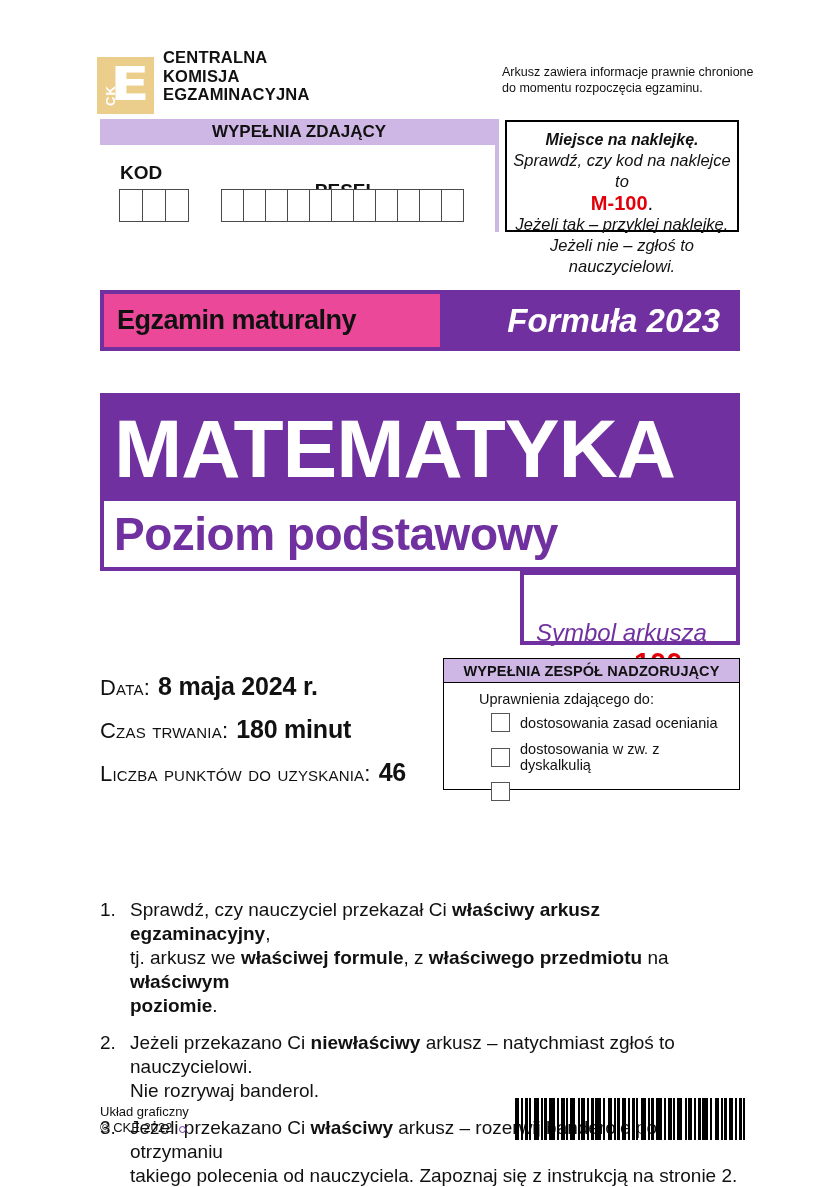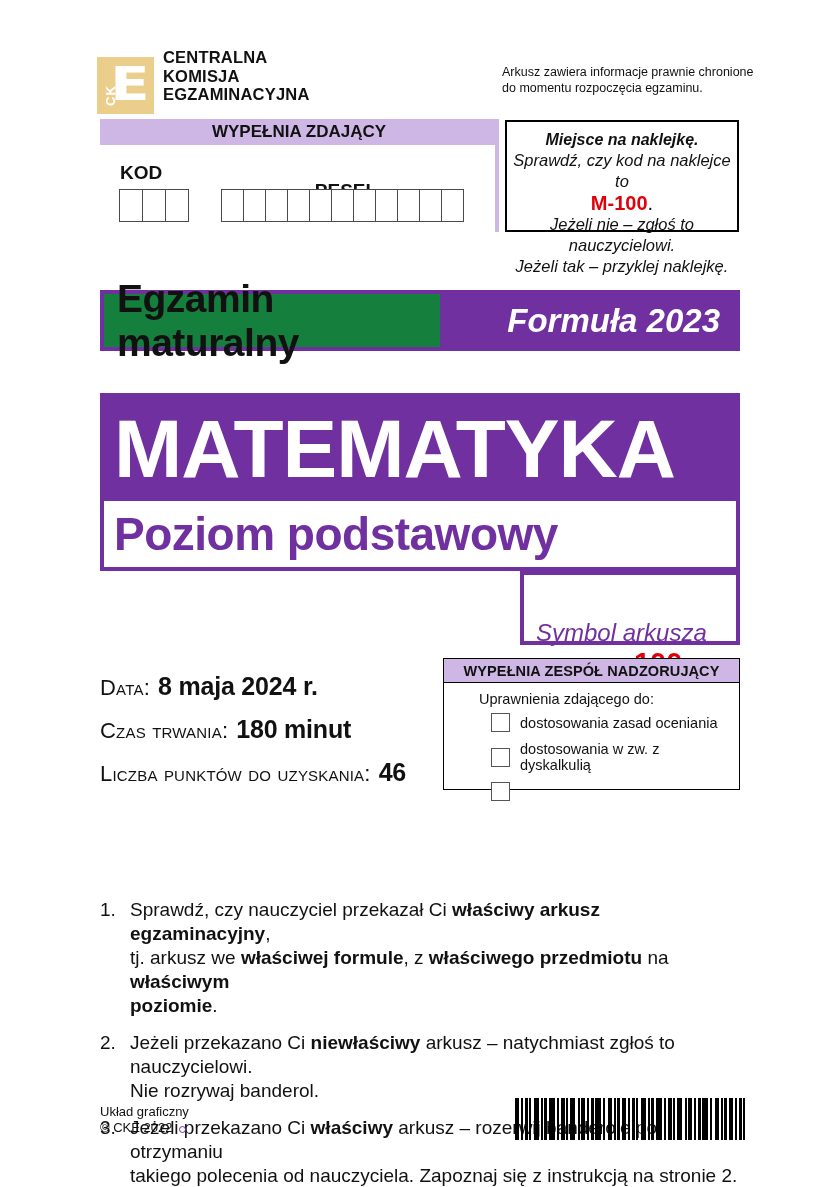--- a/index.html
+++ b/index.html
@@ -33,21 +33,21 @@
 
   
   .sticker{position:absolute;left:505px;top:120px;width:234px;height:112px;border:2px solid #000;background:#fff;text-align:center;padding-top:7px;font-size:16px;line-height:21px;}
   .sticker .b-i{font-weight:bold;font-style:italic;}
   .sticker .i{font-style:italic;font-size:16.5px;}
   .sticker .code-line{font-size:20px;line-height:22px;}
   .sticker .code{color:var(--red);font-weight:bold;}
 
   
   .exam-banner{position:absolute;left:100px;top:290px;width:640px;height:61px;border:4px solid var(--purple);display:flex;background:var(--purple);}
-  .exam-banner .left{width:336px;background:#15803d;display:flex;align-items:center;padding-left:13px;font-weight:bold;font-size:39px;letter-spacing:-.5px;}
+  .exam-banner .left{width:336px;background:#ec4899;display:flex;align-items:center;padding-left:13px;font-weight:bold;font-size:27px;letter-spacing:-.5px;}
   .exam-banner .right{flex:1;display:flex;align-items:center;justify-content:flex-end;padding-right:16px;color:#fff;font-weight:bold;font-style:italic;font-size:33px;}
 
   
   .title-block{position:absolute;left:100px;top:393px;width:640px;border:4px solid var(--purple);}
   .subject{background:var(--purple);color:#fff;font-weight:bold;font-size:82px;line-height:104px;height:104px;padding-left:10px;letter-spacing:-1px;overflow:hidden;}
   .level{background:#fff;color:var(--purple);font-weight:bold;font-size:46px;line-height:66px;height:66px;padding-left:10px;letter-spacing:-.5px;}
 
   
   .symbol-box{position:absolute;left:520px;top:571px;width:220px;height:74px;border:4px solid var(--purple);background:#fff;padding:4px 0 0 12px;}
   .symbol-label{color:var(--purple);font-style:italic;font-size:24px;line-height:28px;margin-top:40px;}
@@ -123,22 +123,22 @@
       <div class="cell"></div>
       <div class="cell"></div>
       <div class="cell"></div>
       <div class="cell"></div>
     </div>
 
   <div class="sticker">
     <div class="b-i">Miejsce na naklejkę.</div>
     <div class="i">Sprawdź, czy kod na naklejce to</div>
     <div class="code-line"><span class="code">M-100</span><span>.</span></div>
+    <div class="i">Jeżeli tak – przyklej naklejkę.</div>
     <div class="i">Jeżeli nie – zgłoś to nauczycielowi.</div>
-    <div class="i">Jeżeli tak – przyklej naklejkę.</div>
   </div>
 
   <div class="exam-banner">
     <div class="left">Egzamin maturalny</div>
     <div class="right">Formuła 2023</div>
   </div>
 
   <div class="title-block">
     <div class="subject">MATEMATYKA</div>
     <div class="level">Poziom podstawowy</div>

